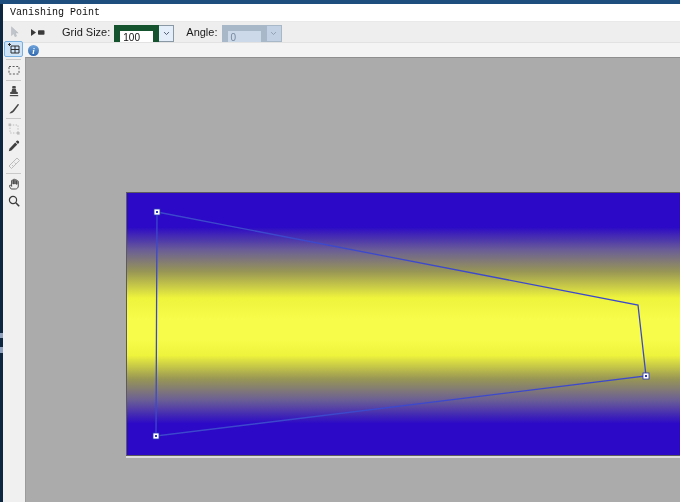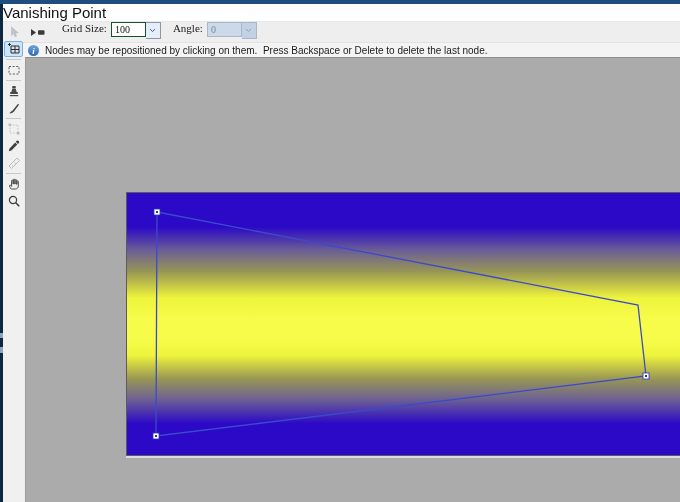--- a/index.html
+++ b/index.html
@@ -9,31 +9,31 @@
     background:#f0f0f0;
   }
   
   .top-strip{position:absolute;left:0;top:0;width:680px;height:4px;background:#1d4e7d;}
   .left-strip{position:absolute;left:0;top:4px;width:3px;height:498px;background:#0e2740;}
   .bg-mark{position:absolute;background:#8fa3c0;}
   .titlebar{
     position:absolute;left:3px;top:4px;width:677px;height:17px;background:#ffffff;
     border-bottom:1px solid #e9e9e9;display:flex;align-items:center;
   }
-  .titlebar .title{font-size:15px;color:#111;}
+  .titlebar .title{font-size:10px;color:#111;padding-left:7px;font-family:Liberation Mono, monospace;}
   
   .toolbar{
     position:absolute;left:3px;top:22px;width:677px;height:20px;background:#eeeeee;
-    display:flex;font-family:Liberation Serif, serif;
+    display:flex;align-items:center;
   }
   .flyout{margin-left:27px;display:flex;align-items:center;cursor:pointer;}
   .tb-label{font-size:11px;color:#1a1a1a;margin-left:16px;margin-right:4px;}
   .combo{display:flex;height:15px;}
   .combo .field{
-    width:27px;height:13px;border:1px solid #14532d;background:#ffffff;
+    width:27px;height:13px;border:6px solid #14532d;background:#ffffff;
     font-size:10px;color:#111;padding:0 3px;display:flex;align-items:center;
   }
   .combo .dd{
     width:14px;height:15px;border:1px solid #8a98a6;border-left:none;background:#e4eefa;
     display:flex;align-items:center;justify-content:center;cursor:pointer;
   }
   .combo.disabled .field{background:#ccd9e8;color:#7789a0;border-color:#a8b8c8;}
   .combo.disabled .dd{background:#c2d2e4;border-color:#a8b8c8;}
   .chev{width:7px;height:7px;display:block;}
   
@@ -110,21 +110,20 @@
     <span class="dd">
       <svg class="chev" viewBox="0 0 10 7">
           <polyline points="1.5,1.5 5,5 8.5,1.5" fill="none" stroke="#8fa0b4" stroke-width="1.4"></polyline>
         </svg>
     </span>
   </span>
 </div>
 
 <div class="infobar">
   <span class="info-icon">i</span>
-  <span class="info-text">Nodes may be repositioned by clicking on them.  Press Backspace or Delete to delete the last node.</span>
 </div>
 
 <div class="left-gutter"></div>
 
 <div class="canvas">
   <div class="doc-image"></div>
   <svg id="plane-svg" viewBox="0 0 655 445">
       <polygon points="131,154 612,247 620,318 130,378" fill="none" stroke="#3d49cc" stroke-width="1.3"></polygon>
       <rect x="128" y="151" width="6" height="6" fill="#ffffff" stroke="#2a35b8" stroke-width="0.8"></rect>
       <rect x="130" y="153" width="2" height="2" fill="#2a35b8"></rect>

